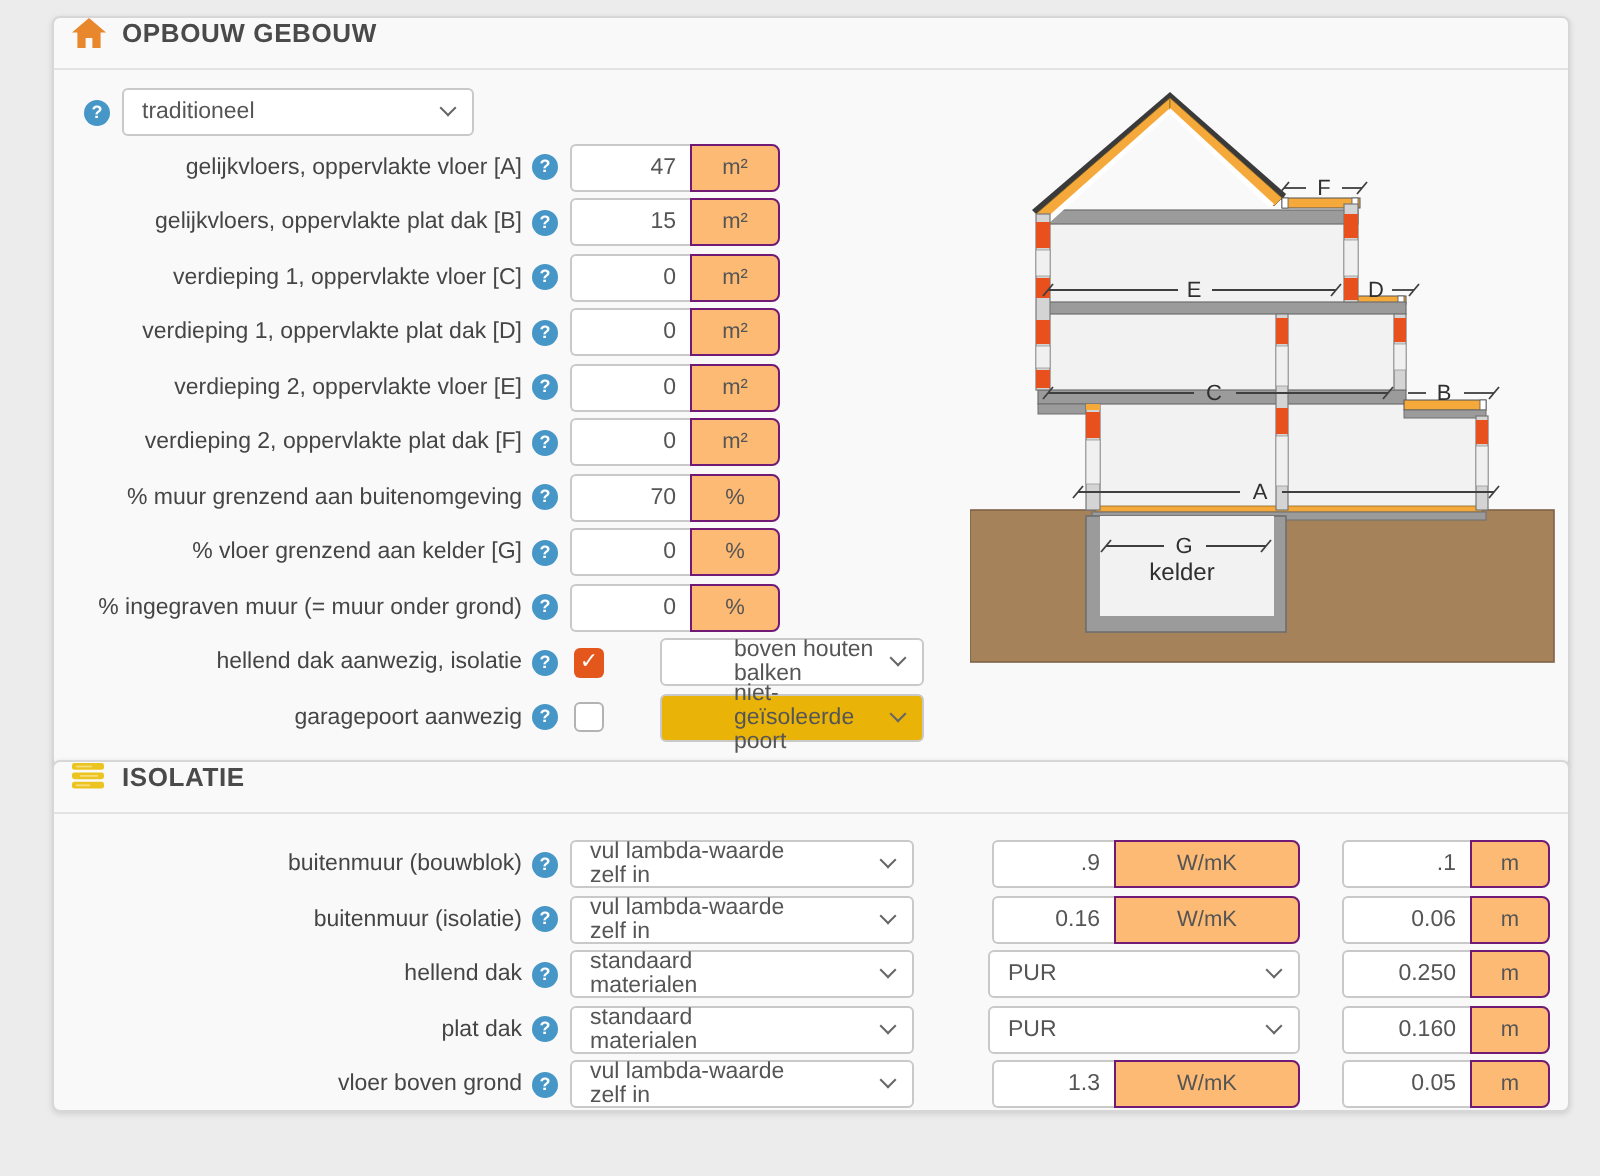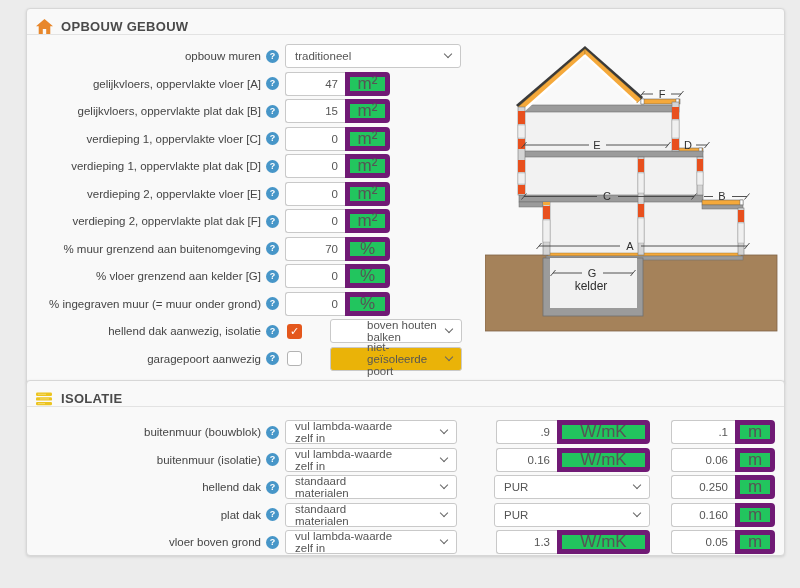--- a/index.html
+++ b/index.html
@@ -10,21 +10,21 @@
     position:relative; overflow:hidden;
   }
   .panel {
     position:absolute; left:26px; width:759px;
     background:#f9f9f9; border:1px solid #d7d7d7; border-radius:4px;
     box-shadow:0 1px 3px rgba(0,0,0,.13);
   }
   #panel-opbouw { top:8px; height:376px; }
   #panel-isolatie { top:380px; height:176px; }
   .panel-header {
-    height:26px; display:flex; align-items:flex-end; padding-left:9px;
+    height:26px; display:flex; align-items:flex-start; padding-left:9px;
     border-bottom:1px solid #e3e3e3;
   }
   .panel-title { font-size:13px; font-weight:700; color:#4a4a4a; margin-left:8px; letter-spacing:.3px; }
   .hdr-icon { display:inline-flex; }
 
   .form { position:absolute; left:10px; }
   #panel-opbouw .form { top:35px; width:455px; }
   #panel-isolatie .form { top:39px; width:742px; }
   .row { display:flex; align-items:center; height:24px; margin-bottom:3.5px; }
   .lbl { width:224px; text-align:right; font-size:11.5px; color:#454545; white-space:nowrap; }
@@ -37,23 +37,23 @@
   .field { margin-left:6px; display:flex; align-items:center; }
 
   .num-group { display:flex; }
   .num {
     width:60px; height:24px; border:1px solid #c9c9c9; border-right:none;
     border-radius:3px 0 0 3px; background:#fff; text-align:right;
     padding:0 7px; font-size:11.5px; color:#555;
     font-family:"Liberation Sans","DejaVu Sans",sans-serif; outline:none;
   }
   .addon {
-    height:24px; background:#22c55e; border:5px solid #701a75;
+    height:24px; background:#fdba74; border:1px solid #701a75;
     border-radius:0 4px 4px 0; display:flex; align-items:center; justify-content:center;
-    font-size:17px; color:#555;
+    font-size:11px; color:#555;
   }
   .addon.w45 { width:45px; }
   .addon.w40 { width:40px; }
   .addon.w93 { width:93px; }
 
   .sel {
     height:24px; background:#fff; border:1px solid #c9c9c9; border-radius:3px;
     display:flex; align-items:center; justify-content:space-between;
     padding:0 9px; font-size:11.5px; color:#555; cursor:pointer;
   }
@@ -86,21 +86,20 @@
     <span class="hdr-icon">
       <svg width="17" height="15" viewBox="0 0 17 15">
           <path d="M8.5 0 L17 7.3 H14.3 V15 H10.2 V10 H6.8 V15 H2.7 V7.3 H0 Z" fill="#e8872b"></path>
         </svg>
     </span>
     <span class="panel-title">OPBOUW GEBOUW</span>
   </div>
 
   <div class="form">
     <div class="row">
-      <span class="lbl">opbouw muren</span>
       <span class="help"></span>
       <span class="field">
           <span class="sel w176">
             <span>traditioneel</span>
             <span class="chev"></span>
           </span>
         </span>
     </div>
 
     <div class="row">

